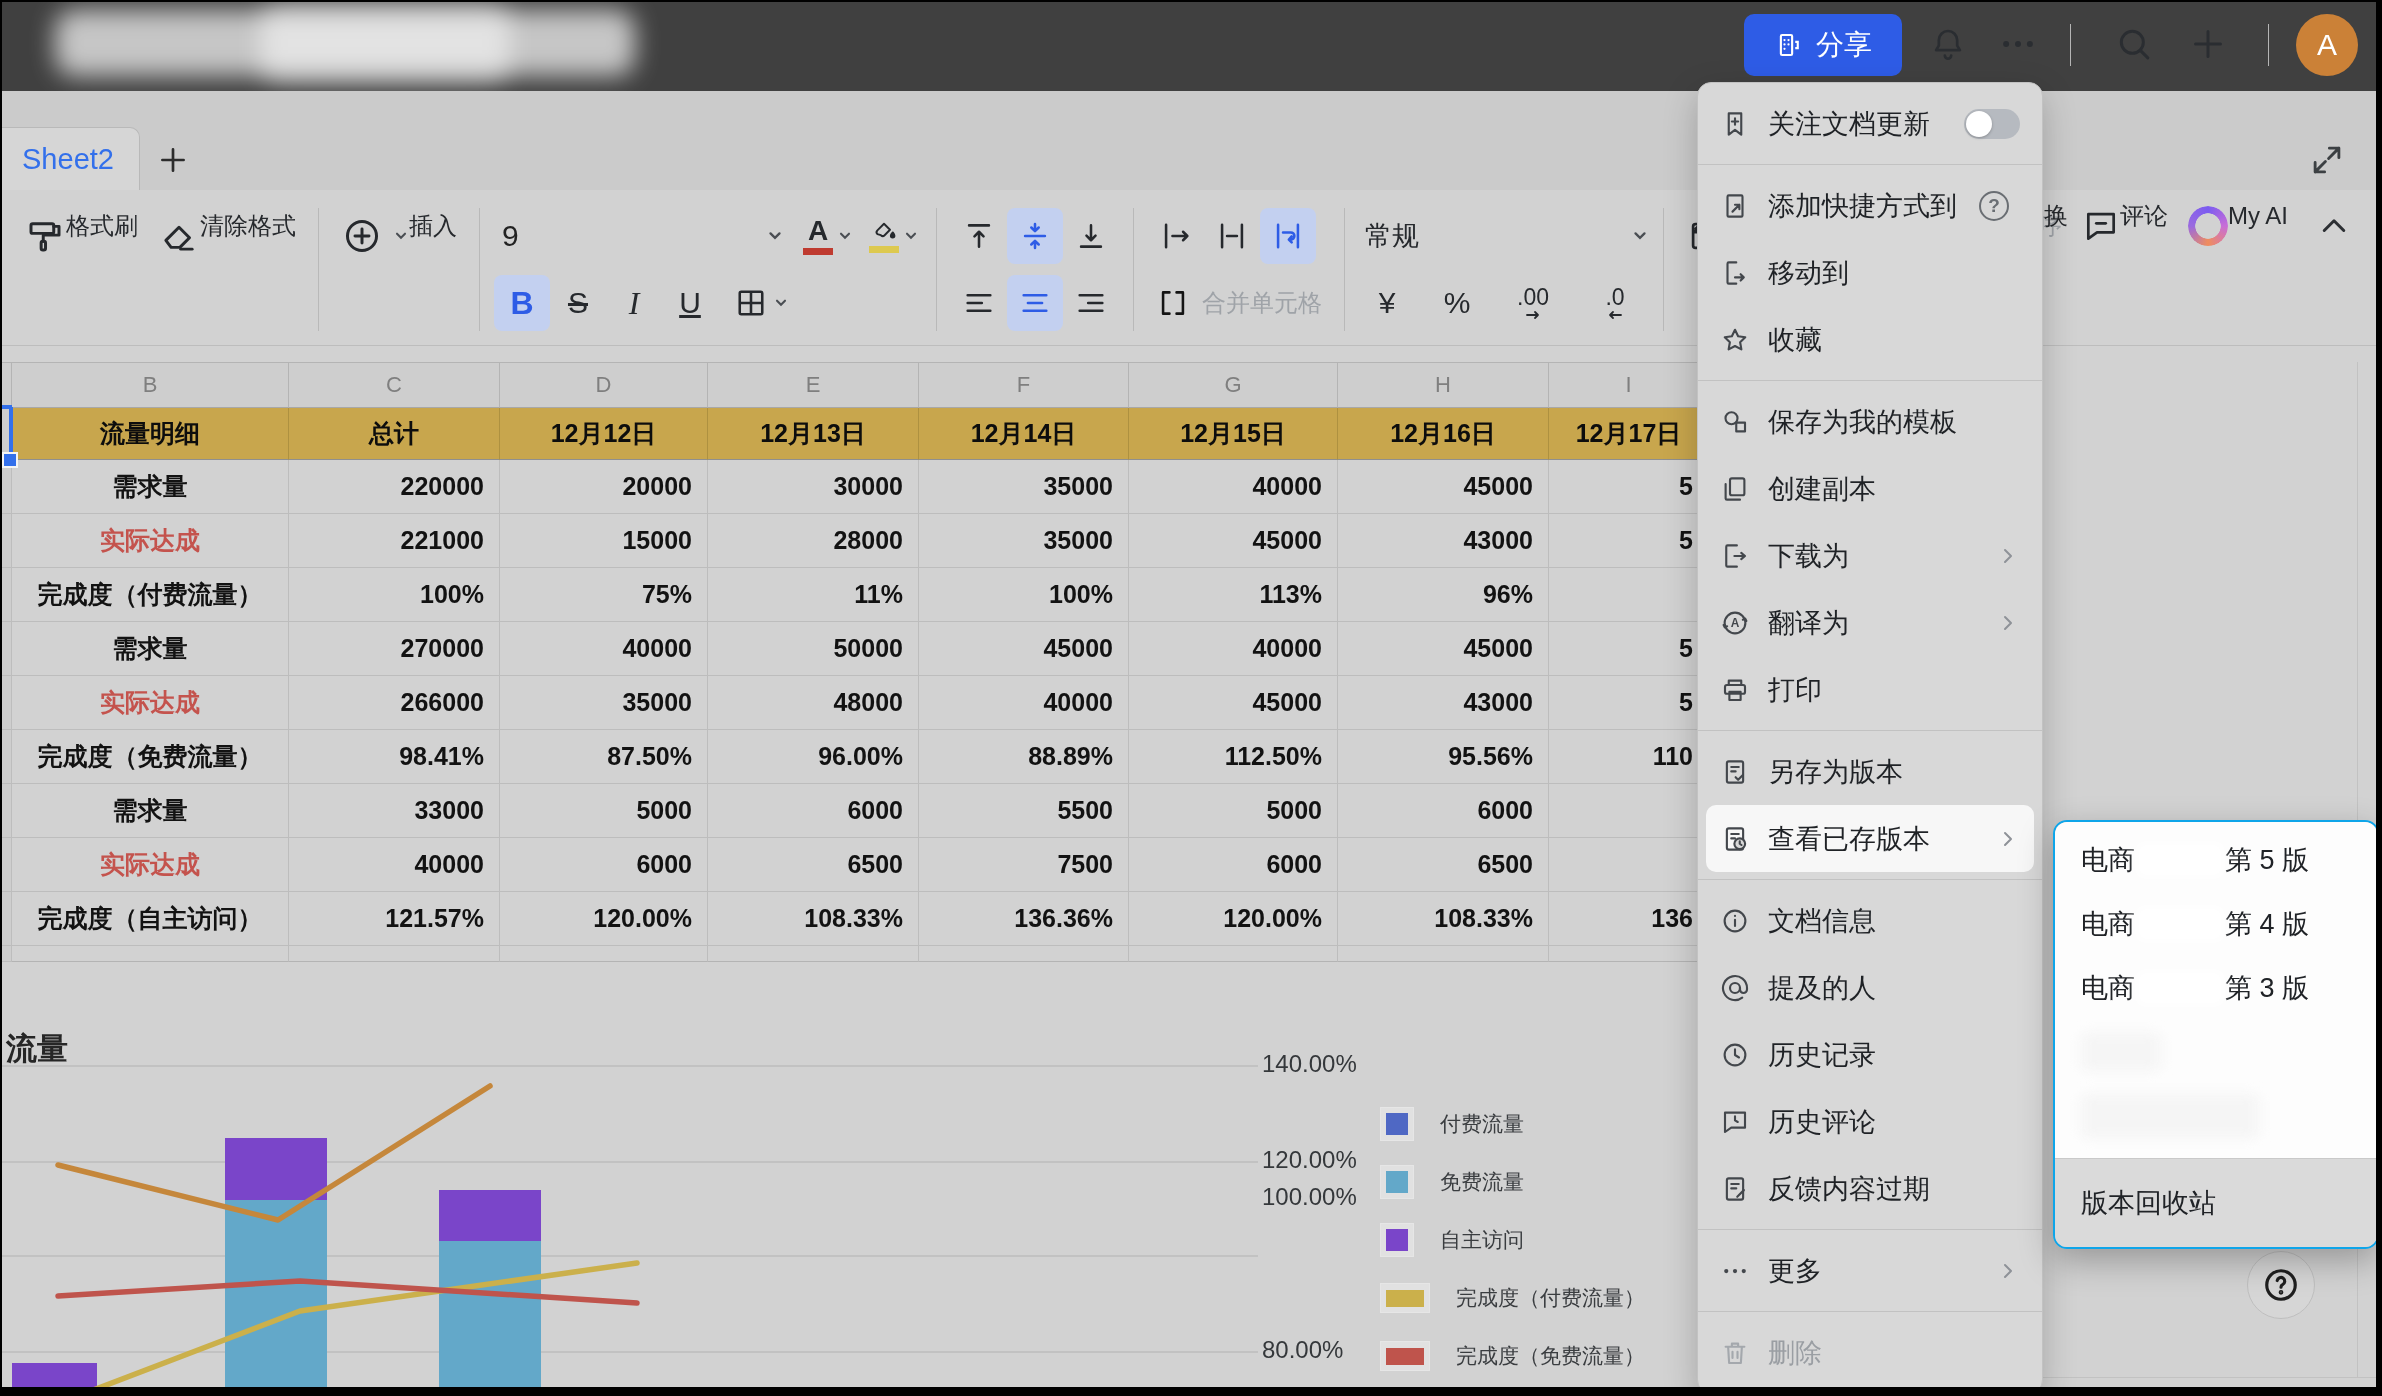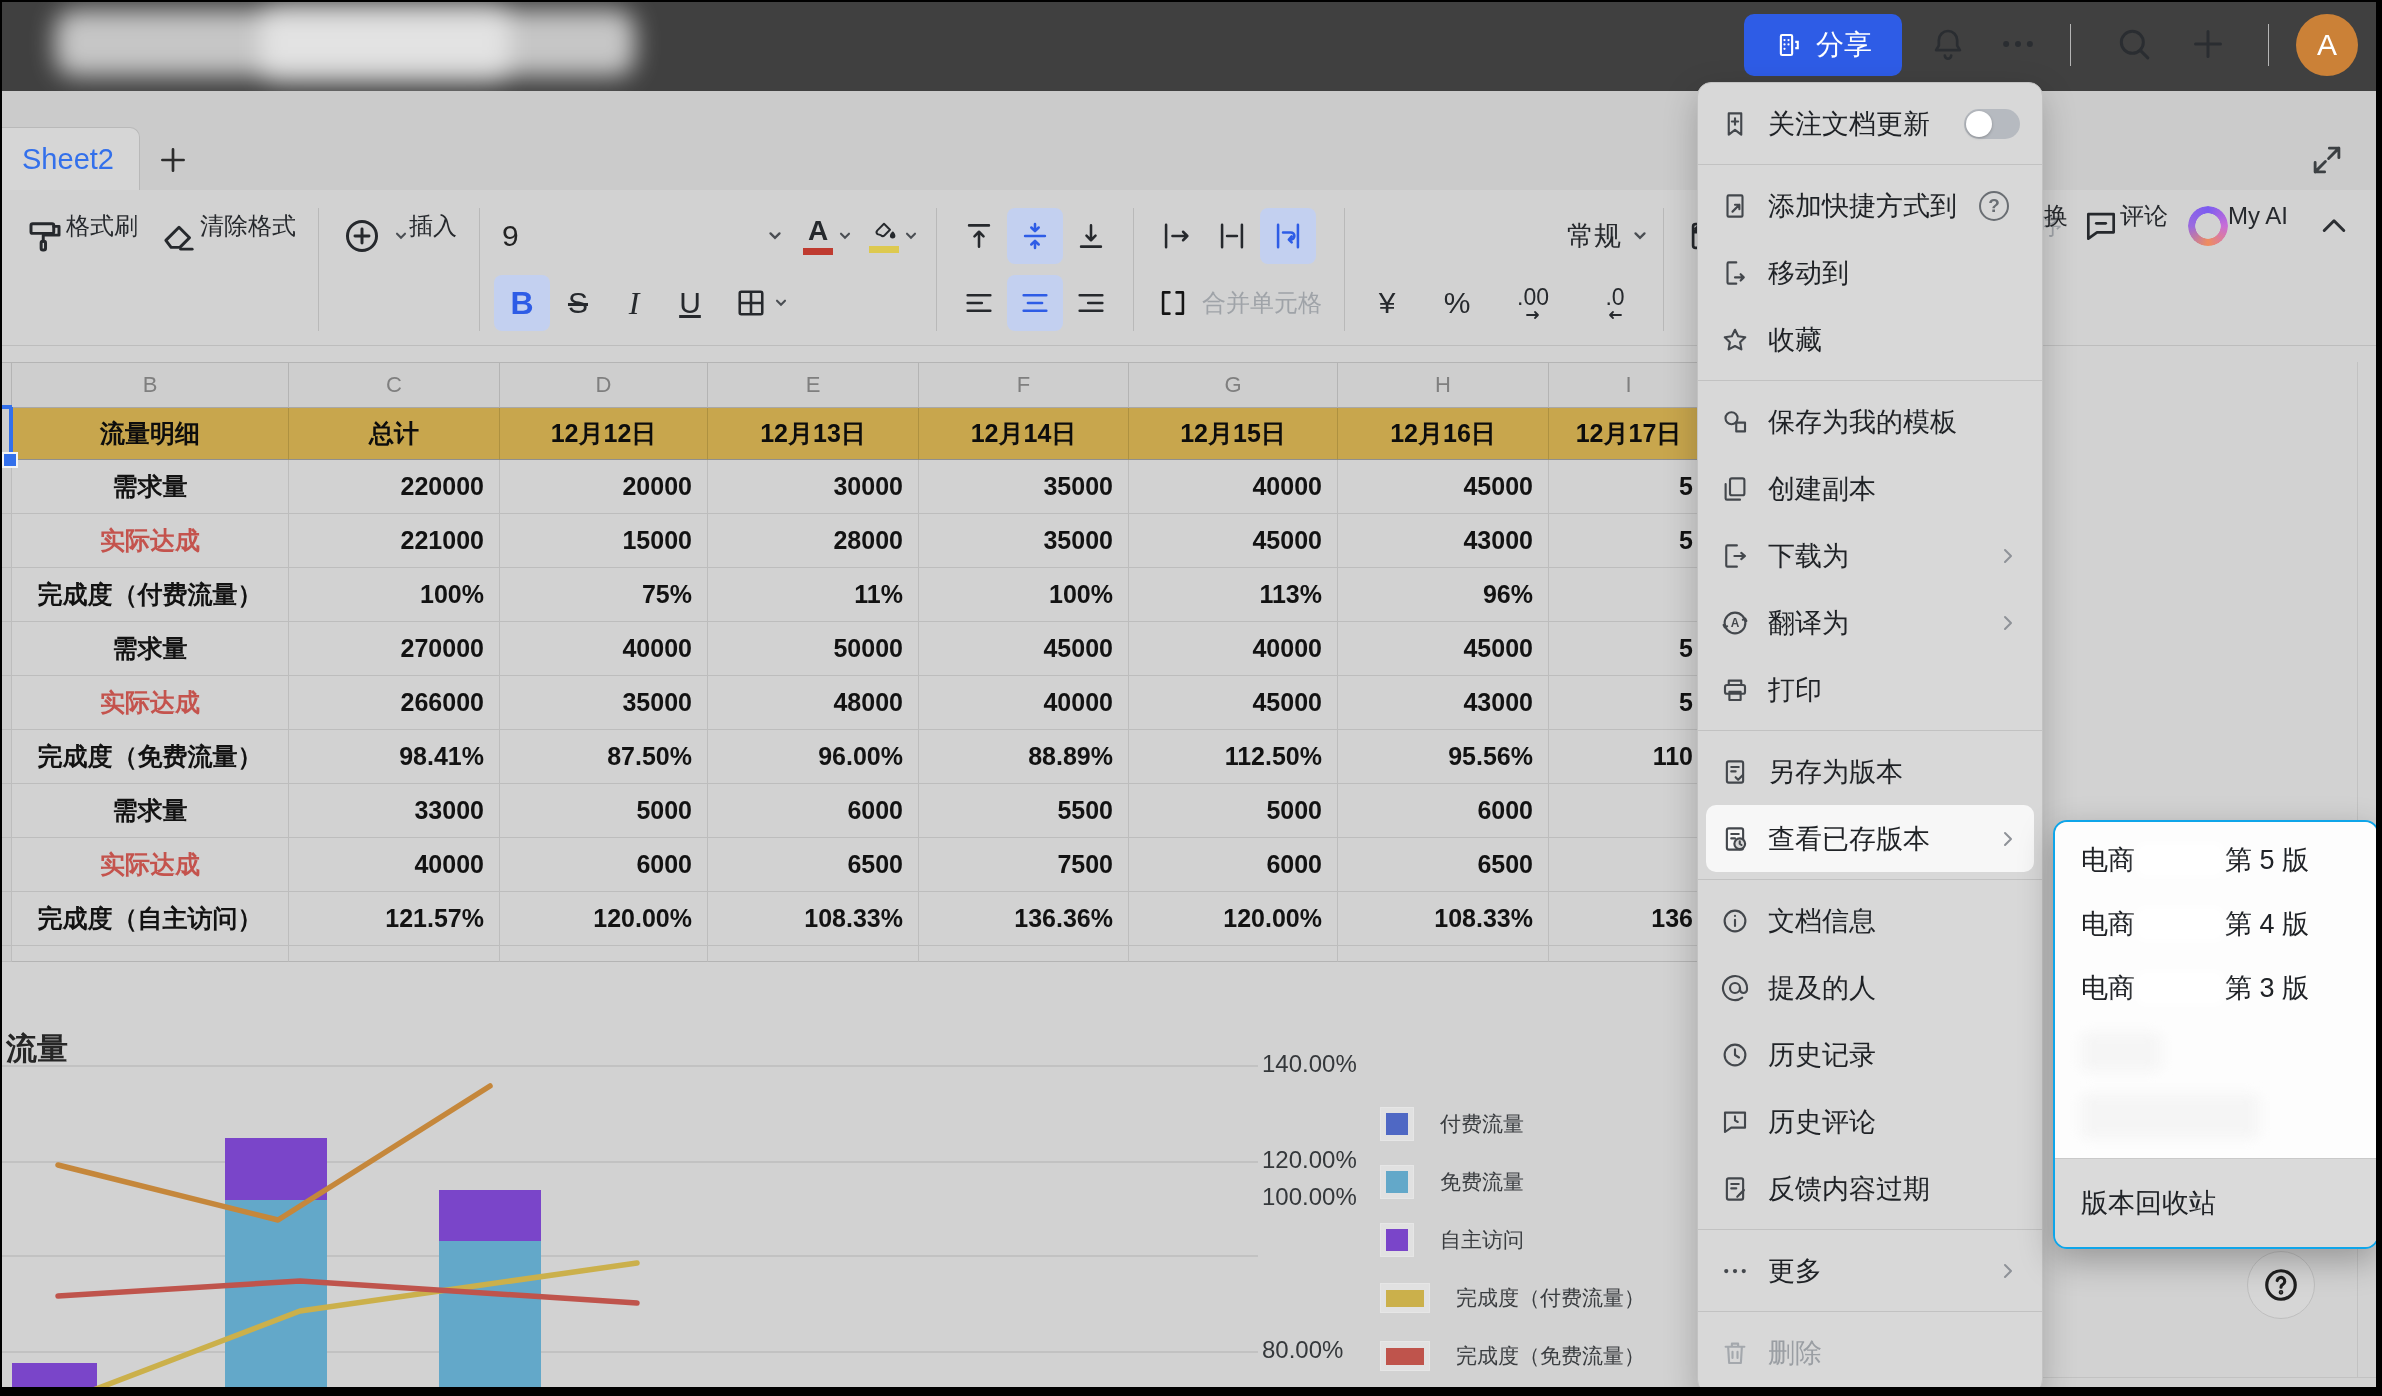--- a/index.html
+++ b/index.html
@@ -317,21 +317,21 @@
     <div class="tb-row tb-col disabled" style="flex-direction:row;gap:12px;padding:0 8px">
       <svg width="34" height="34" viewBox="0 0 24 24" fill="none" stroke="currentColor" stroke-width="1.8" stroke-linecap="round" stroke-linejoin="round">
           <path d="M9.5 4.5H5v15h4.5M14.5 4.5H19v15h-4.5"></path>
         </svg>
       <span class="lb">合并单元格</span>
     </div>
   </div>
   <div class="tb-sep"></div>
 
   <div class="tb-stack">
-    <div class="tb-row" style="justify-content:flex-end;min-width:250px">
+    <div class="tb-row" style="justify-content:space-between;min-width:250px">
       <span class="numfmt">常规</span>
       <svg class="caret" width="18" height="18" viewBox="0 0 14 14" fill="none" stroke="currentColor" stroke-width="1.8" stroke-linecap="round">
           <path d="M3.5 5l3.5 3.5L10.5 5"></path>
         </svg>
     </div>
     <div class="tb-row" style="gap:14px">
       <div class="tb-btn">
           <span>¥</span>
         </div>
       <div class="tb-btn">

